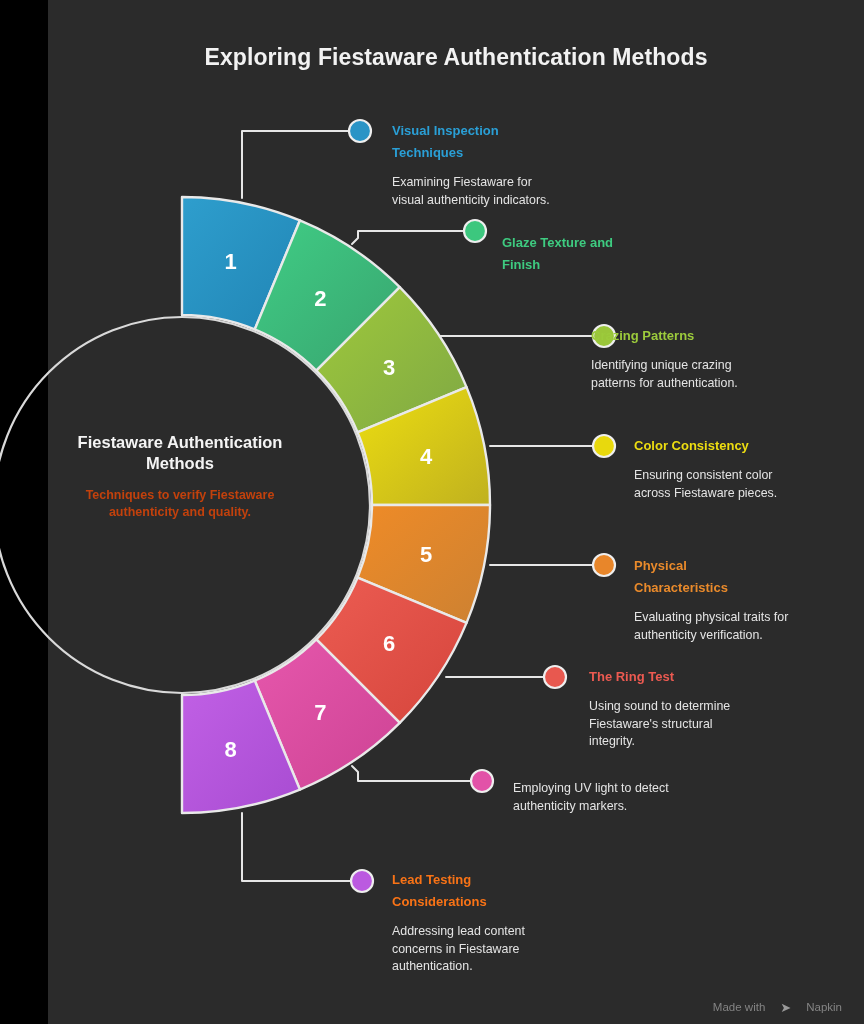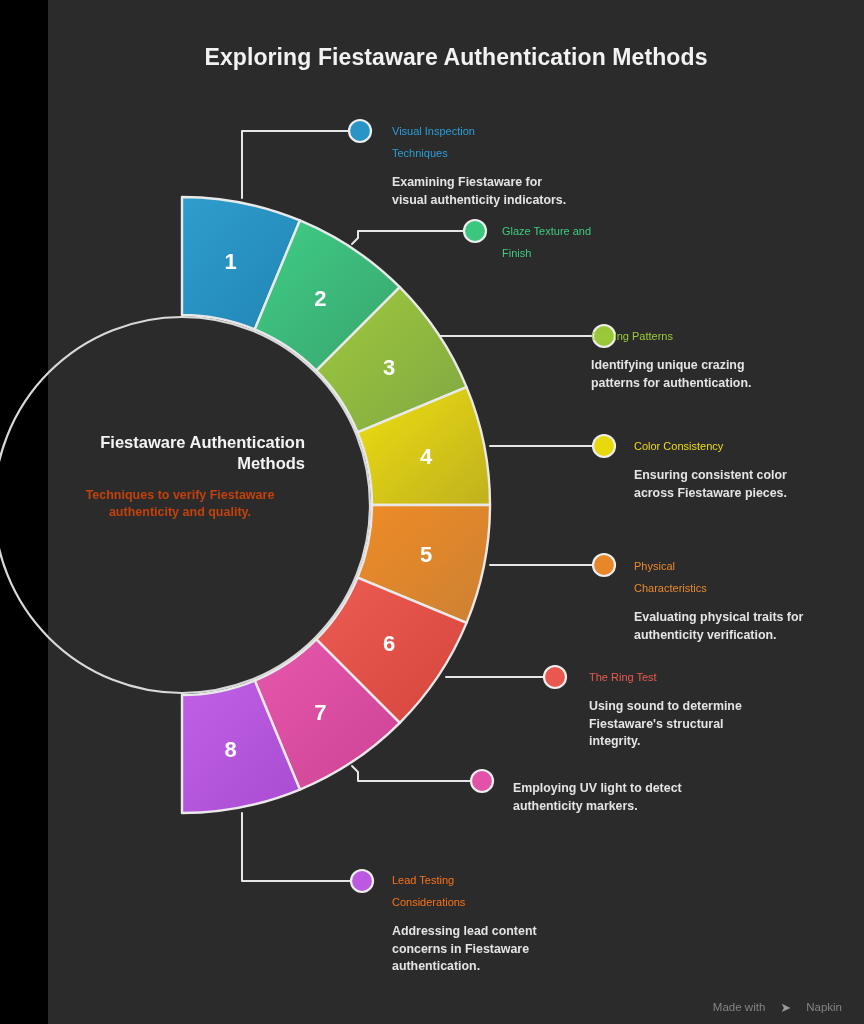--- a/index.html
+++ b/index.html
@@ -54,44 +54,43 @@
     left: 55px;
     top: 432px;
     width: 250px;
     text-align: center;
   }
   .hub-title {
     color: #f4f4f4;
     font-size: 16.5px;
     font-weight: bold;
     line-height: 21px;
-    text-align: right;
   }
   .hub-sub {
     margin-top: 13px;
     color: #c2410c;
     font-size: 12.5px;
     font-weight: bold;
     line-height: 17px;
   }
   
   .label-block {
     position: absolute;
   }
   .label-title {
-    font-size: 11px;
-    font-weight: normal;
+    font-size: 13px;
+    font-weight: bold;
     line-height: 22px;
     white-space: pre-line;
   }
   .label-desc {
     margin-top: 10px;
     color: #e4e4e4;
     font-size: 12.4px;
-    font-weight: bold;
+    font-weight: normal;
     line-height: 17.5px;
     white-space: pre-line;
   }
   
   .footer {
     position: absolute;
     right: 22px;
     bottom: 11px;
     display: flex;
     align-items: center;
@@ -208,21 +207,21 @@
 quality.</div>
   </div>
 
   <div class="label-block" style="left:392px; top:120px; width:300px;">
     <div class="label-title" style="color:#2a9fd6;">Visual Inspection
 Techniques</div>
     <div class="label-desc">Examining Fiestaware for
 visual authenticity indicators.</div>
   </div>
 
-  <div class="label-block" style="left:502px; top:220px; width:300px;">
+  <div class="label-block" style="left:502px; top:232px; width:300px;">
     <div class="label-title" style="color:#3ecb80;">Glaze Texture and
 Finish</div>
   </div>
 
   <div class="label-block" style="left:591px; top:325px; width:300px;">
     <div class="label-title" style="color:#9ccb3c;">Crazing Patterns</div>
     <div class="label-desc">Identifying unique crazing
 patterns for authentication.</div>
   </div>
 

